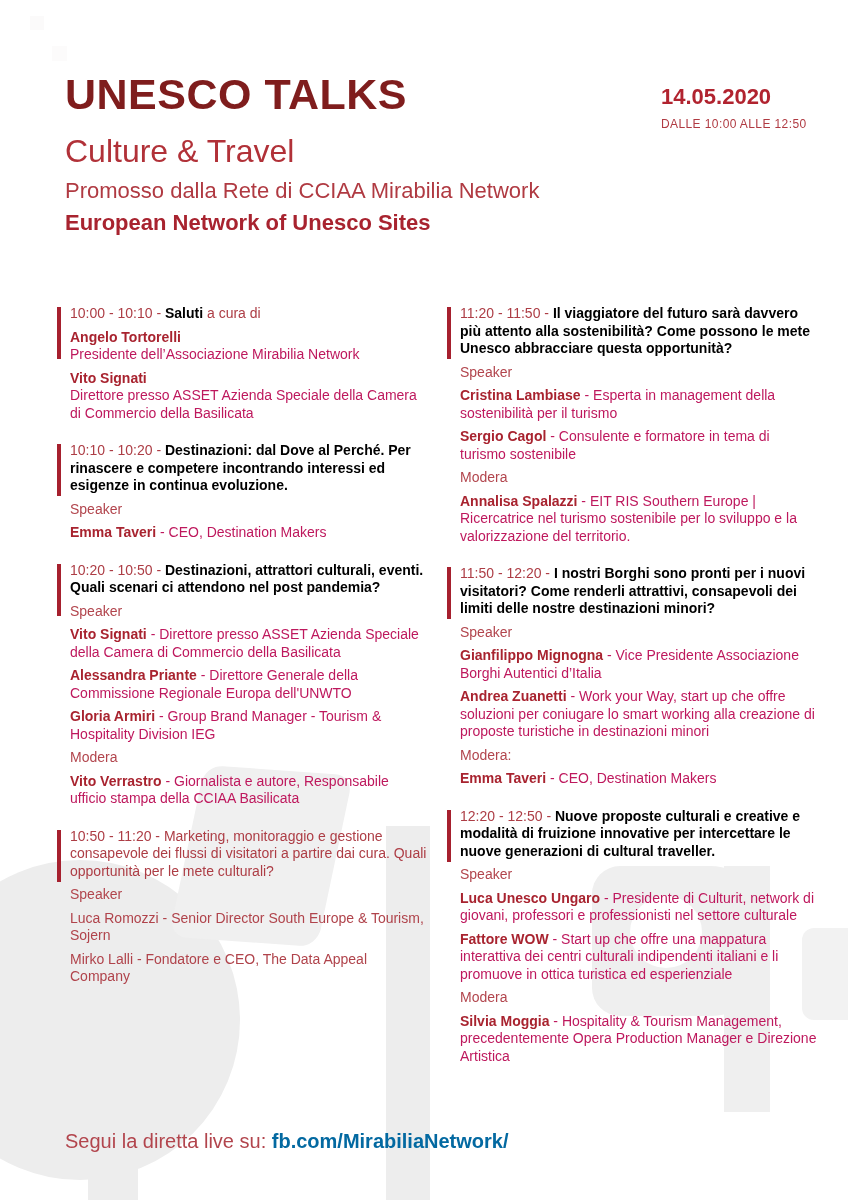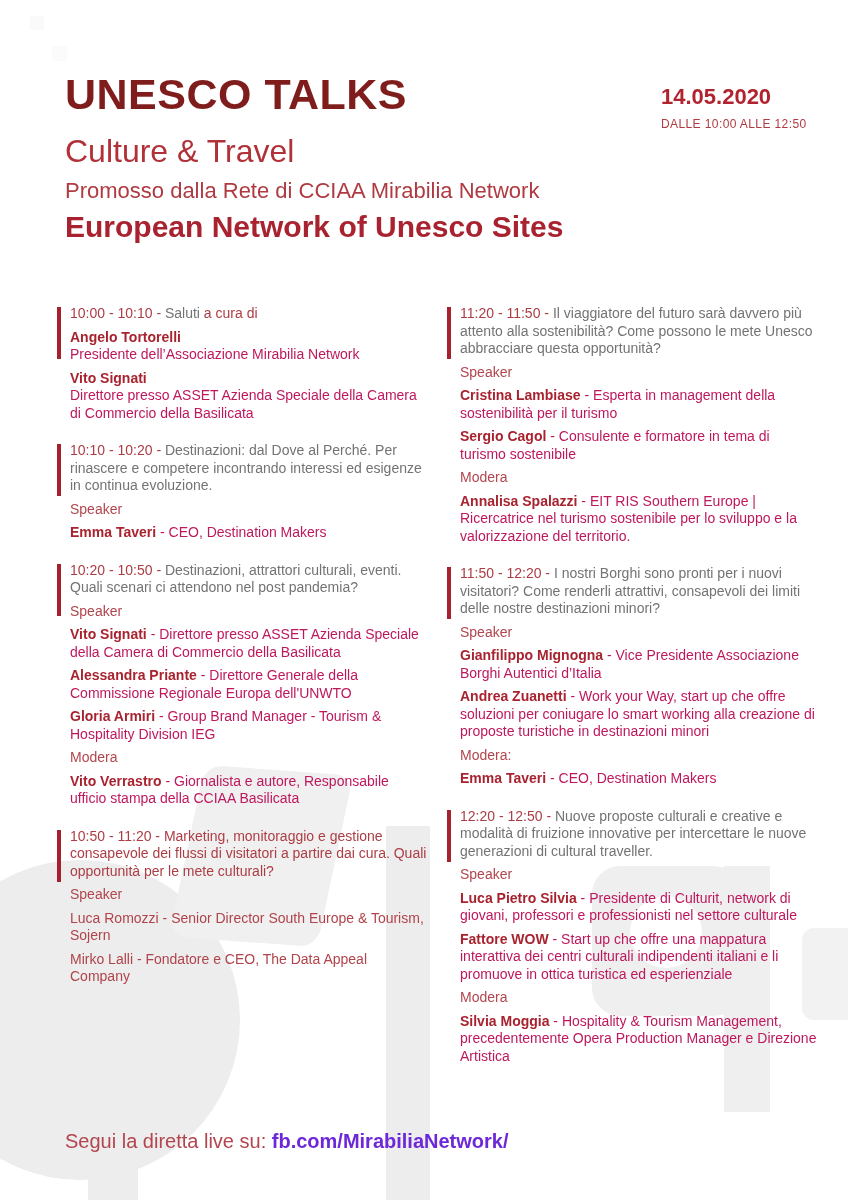--- a/index.html
+++ b/index.html
@@ -25,45 +25,45 @@
   .wm-arc2 { left:600px; top:1074px; width:480px; height:280px; border:18px solid transparent; border-bottom-color:#f1f1f1; border-radius:50%; transform:rotate(12deg); }
   .wm-arc3 { left:-200px; top:980px; width:520px; height:400px; border:28px solid transparent; border-bottom-color:#ededed; border-radius:50%; transform:rotate(-18deg); }
   .wm-dot1 { left:30px; top:16px; width:14px; height:14px; background:#fbfafa; }
   .wm-dot2 { left:52px; top:46px; width:15px; height:15px; background:#fcfbfb; }
 
   
   .header { position:absolute; left:65px; top:70px; z-index:1; }
   .main-title { font-size:43px; font-weight:700; letter-spacing:0.5px; color:#7f1d1d; margin:0; }
   .sub-title  { font-size:32px; font-weight:400; color:#b13138; margin:14px 0 0 0; }
   .promo1 { position:absolute; left:65px; top:178px; font-size:22px; font-weight:400; color:#b03a42; z-index:1; }
-  .promo2 { position:absolute; left:65px; top:210px; font-size:30px; font-weight:700; color:#a8232f; z-index:1; }
+  .promo2 { position:absolute; left:65px; top:210px; font-size:22px; font-weight:700; color:#a8232f; z-index:1; }
   .date-block { position:absolute; left:637px; top:84px; z-index:1;margin-left:24px; }
   .date-line { font-size:22px; font-weight:700; color:#b1232f; margin:0; }
   .time-range { font-size:12px; font-weight:400; letter-spacing:0.4px; color:#b03a42; margin:7px 0 0 0; }
 
   
   .col { position:absolute; top:305px; width:358px; z-index:1; }
   .col-left  { left:70px; }
   .col-right { left:460px; }
   .session { position:relative; margin-bottom:20px; }
   .accent-bar { position:absolute; left:-13px; top:2px; width:4px; height:52px; background:#a6202e; }
   .session p { margin:0 0 6px 0; font-size:14px; line-height:1.25; }
   .session-head { color:#ad3d45; }
-  .session-head .title { font-weight:400; color:#737373; }
+  .session-head .title { font-weight:700; color:#000000; }
   .session-head .title.plain { font-weight:400; color:#ad3d45; }
   .session-head .suffix { font-weight:400; color:#ad3d45; }
   .label { color:#b2454d; margin:0 0 6px 0; }
   .person strong { font-weight:700; color:#a8232f; }
   .person span { color:#be185d; }
   .person.plain { font-weight:400; color:#b0434b; }
   .person .blk { display:block; }
 
   
   .footer { position:absolute; left:65px; top:1130px; font-size:20px; color:#b2454d; z-index:1; }
-  .footer .fb-link { font-weight:700; color:#6d28d9; }
+  .footer .fb-link { font-weight:700; color:#0369a1; }
 </style>
 </head>
 <body>
 
 <div class="wm wm-dot1"></div>
 <div class="wm wm-dot2"></div>
 <div class="wm wm-circle"></div>
 <div class="wm wm-neck"></div>
 <div class="wm wm-stem"></div>
 <div class="wm wm-angle"></div>
@@ -149,21 +149,21 @@
     <p class="person"><strong>Gianfilippo Mignogna</strong><span> - Vice Presidente Associazione Borghi Autentici d’Italia</span></p>
     <p class="person"><strong>Andrea Zuanetti</strong><span> - Work your Way, start up che offre soluzioni per coniugare lo smart working alla creazione di proposte turistiche in destinazioni minori</span></p>
     <p class="label">Modera:</p>
     <p class="person"><strong>Emma Taveri</strong><span> - CEO, Destination Makers</span></p>
   </div>
 
   <div class="session">
     <div class="accent-bar"></div>
     <p class="session-head"><span class="time">12:20 - 12:50 - </span><strong class="title">Nuove proposte culturali e creative e modalità di fruizione innovative per intercettare le nuove generazioni di cultural traveller.</strong></p>
     <p class="label">Speaker</p>
-    <p class="person"><strong>Luca Pietro Silvia</strong><span> - Presidente di Culturit, network di giovani, professori e professionisti nel settore culturale</span></p>
+    <p class="person"><strong>Luca Unesco Ungaro</strong><span> - Presidente di Culturit, network di giovani, professori e professionisti nel settore culturale</span></p>
     <p class="person"><strong>Fattore WOW</strong><span> - Start up che offre una mappatura interattiva dei centri culturali indipendenti italiani e li promuove in ottica turistica ed esperienziale</span></p>
     <p class="label">Modera</p>
     <p class="person"><strong>Silvia Moggia</strong><span> - Hospitality &amp; Tourism Management, precedentemente Opera Production Manager e Direzione Artistica</span></p>
   </div>
 
 </div>
 
 <div class="footer">
   <span>Segui la diretta live su: </span><span class="fb-link">fb.com/MirabiliaNetwork/</span>
 </div>

